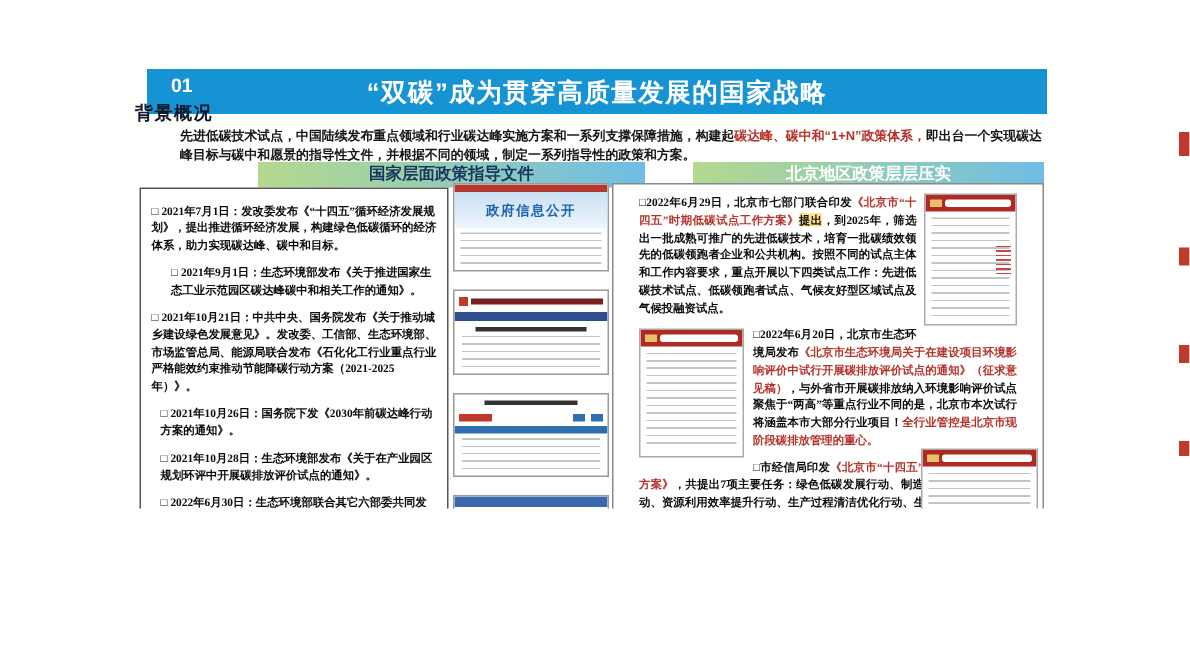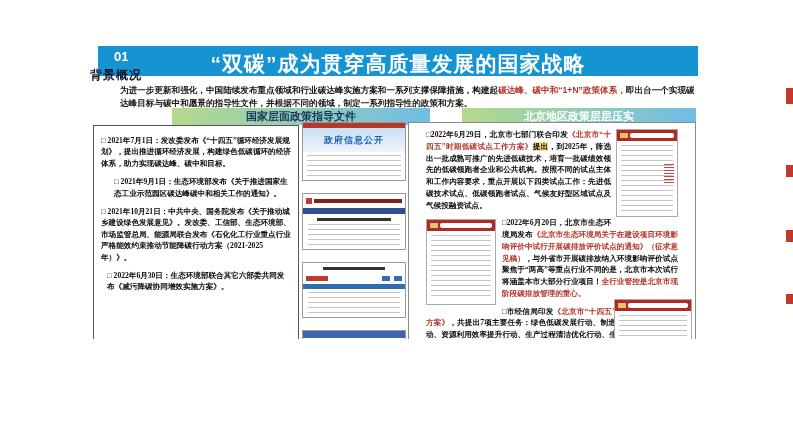--- a/index.html
+++ b/index.html
@@ -4,21 +4,21 @@
 <style>
   html,body{margin:0;padding:0;}
   .stage{position:relative;width:793px;height:339px;background:#fffffe;overflow:hidden;
          font-family:"Liberation Sans",sans-serif;}
   .slide{position:absolute;left:90px;top:44px;width:616px;height:352px;}
 
   
   .band{position:absolute;left:8px;top:2px;width:600px;height:30px;background:#1593d2;}
   .page-num{position:absolute;left:16px;top:3px;color:#fff;font-weight:bold;font-size:13px;}
   .band-title{position:absolute;left:0;right:0;top:4px;text-align:center;color:#fff;
-              font-weight:bold;font-size:21px;letter-spacing:1px;}
+              font-weight:bold;font-size:17px;letter-spacing:1px;}
   .section-label{position:absolute;left:0;top:23px;font-size:12px;font-weight:bold;
                  color:#0f172a;letter-spacing:1px;}
 
   
   .intro{position:absolute;left:30px;top:40px;width:578px;font-size:8.6px;font-weight:bold;
          color:#151515;line-height:1.5;}
   .intro .red{color:#b5332a;}
 
   
   .col-hdr{position:absolute;top:64px;height:17px;line-height:17px;text-align:center;
@@ -91,30 +91,32 @@
 <div class="stage">
   <div class="slide">
 
     <div class="band">
       <span class="page-num">01</span>
       <div class="band-title">“双碳”成为贯穿高质量发展的国家战略</div>
     </div>
     <div class="section-label">背景概况</div>
 
     <div class="intro">
-      <span>为进一步更新和强化，中国陆续发布重点领域和行业碳达峰实施方案和一系列支撑保障措施，构建起</span><span class="red">碳达峰、碳中和“1+N”政策体系，</span><span>即出台一个实现碳达峰目标与碳中和愿景的指导性文件，并根据不同的领域，制定一系列指导性的政策和方案。</span>
+      <span>先进低碳技术试点，中国陆续发布重点领域和行业碳达峰实施方案和一系列支撑保障措施，构建起</span><span class="red">碳达峰、碳中和“1+N”政策体系，</span><span>即出台一个实现碳达峰目标与碳中和愿景的指导性文件，并根据不同的领域，制定一系列指导性的政策和方案。</span>
     </div>
 
     <div class="col-hdr left">国家层面政策指导文件</div>
     <div class="col-hdr right">北京地区政策层层压实</div>
 
     <div class="left-box">
       <div class="bullet"><span class="mk">□</span><span>2021年7月1日：发改委发布《“十四五”循环经济发展规划》，提出推进循环经济发展，构建绿色低碳循环的经济体系，助力实现碳达峰、碳中和目标。</span></div>
       <div class="bullet ind1"><span class="mk">□</span><span>2021年9月1日：生态环境部发布《关于推进国家生态工业示范园区碳达峰碳中和相关工作的通知》。</span></div>
       <div class="bullet"><span class="mk">□</span><span>2021年10月21日：中共中央、国务院发布《关于推动城乡建设绿色发展意见》。发改委、工信部、生态环境部、市场监管总局、能源局联合发布《石化化工行业重点行业严格能效约束推动节能降碳行动方案（2021-2025年）》。</span></div>
+      <div class="bullet ind2"><span class="mk">□</span><span>2021年10月26日：国务院下发《2030年前碳达峰行动方案的通知》。</span></div>
+      <div class="bullet ind2"><span class="mk">□</span><span>2021年10月28日：生态环境部发布《关于在产业园区规划环评中开展碳排放评价试点的通知》。</span></div>
       <div class="bullet ind2"><span class="mk">□</span><span>2022年6月30日：生态环境部联合其它六部委共同发布《减污降碳协同增效实施方案》。</span></div>
     </div>
 
     <div class="mid-strip">
       <div class="thumb" style="height:68px;">
         <div class="strip-red"></div>
         <div class="sky">
           <span class="sky-title">政府信息公开</span>
         </div>
         <div class="lines" style="height:26px;margin:3px 4px;"></div>

